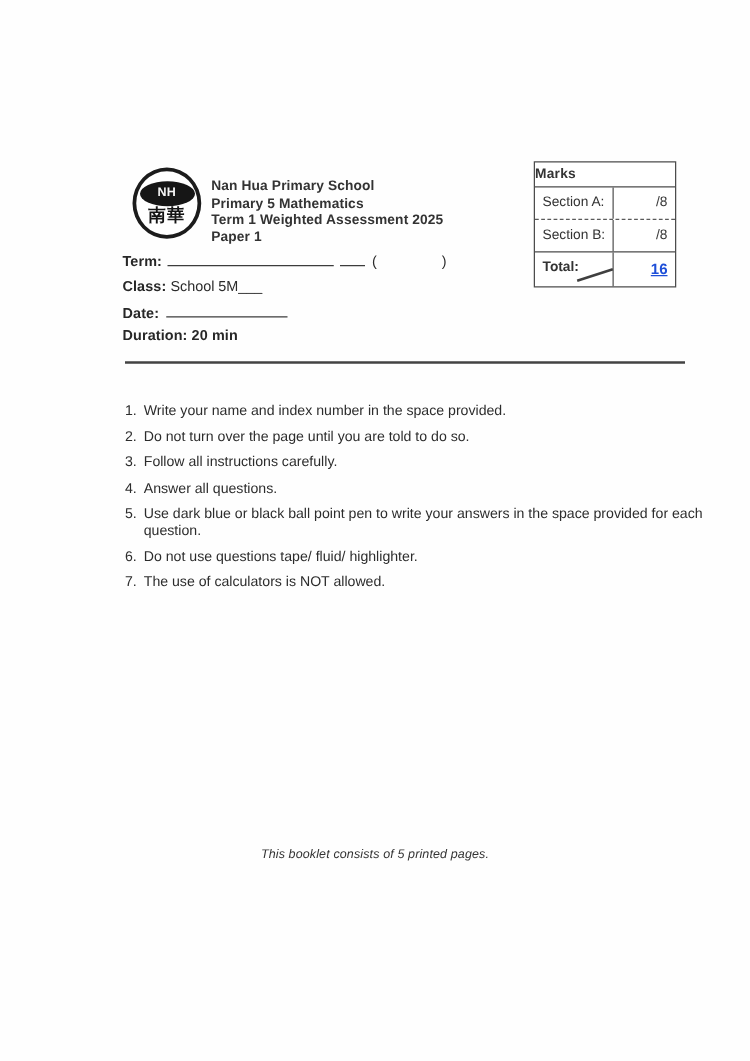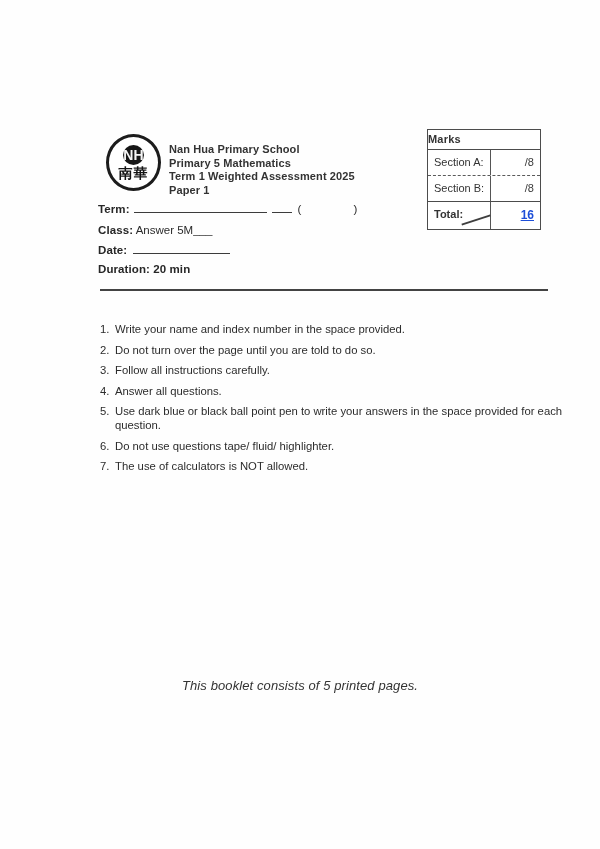--- a/index.html
+++ b/index.html
@@ -15,22 +15,22 @@
 
   
   .logo {
     position: absolute; left: 106px; top: 134px;
     width: 55px; height: 57px;
     border: 3px solid #1c1c1c; border-radius: 50%;
     display: flex; flex-direction: column; align-items: center; justify-content: center;
     gap: 1px; background: #fff;
   }
   .logo-nh {
-    width: 21px; height: 20px; background: #161616; border-radius: 50%;
-    color: #f5f5f5; font-size: 14px; font-weight: bold;
+    width: 44px; height: 20px; background: #161616; border-radius: 50%;
+    color: #f5f5f5; font-size: 10px; font-weight: bold;
     display: flex; align-items: center; justify-content: center;
     letter-spacing: 0.2px;
   }
   .logo-cn {
     font-size: 14px; font-weight: bold; color: #141414;
     letter-spacing: 1px; line-height: 15px;
     font-family: "DejaVu Sans", sans-serif;
   }
   .school-info {
     position: absolute; left: 169px; top: 143px;
@@ -109,21 +109,21 @@
     counter-increment: inst; position: relative;
     padding-left: 15px; margin-bottom: 6.5px;
   }
   .instructions-list li::before {
     content: counter(inst) "."; position: absolute; left: 0; top: 0;
   }
 
   
   .footer-note {
     position: absolute; left: 0; top: 678px; width: 600px;
-    text-align: center; font-size: 13px; font-style: italic; color: #333;
+    text-align: center; font-size: 10px; font-style: italic; color: #333;
     letter-spacing: 0.1px;
   }
 </style>
 </head>
 <body>
 
 <div class="page">
 
   <div class="logo">
     <div class="logo-nh">NH</div>
@@ -152,21 +152,21 @@
       <span class="mval">16</span>
     </div>
     <div class="tick-mark"></div>
   </div>
 
   <div class="field name-field">
     <b>Term:</b><span class="fill-line name-line1"></span><span class="fill-line name-line2"></span><span class="bracket-open">(</span><span class="bracket-close">)</span>
   </div>
   <div class="field class-field">
     <b>Class:</b>
-    <span>Answer 5M___</span>
+    <span>School 5M___</span>
   </div>
   <div class="field date-field">
     <b>Date:</b><span class="fill-line date-line"></span>
   </div>
   <div class="field duration-field">
     <b>Duration:</b>
     <b>20 min</b>
   </div>
 
 

